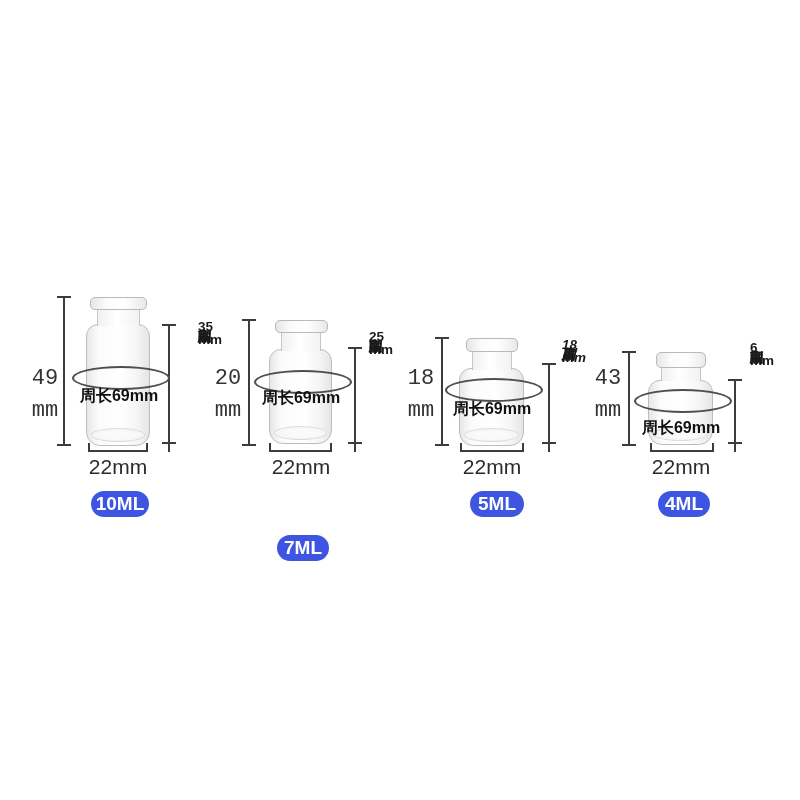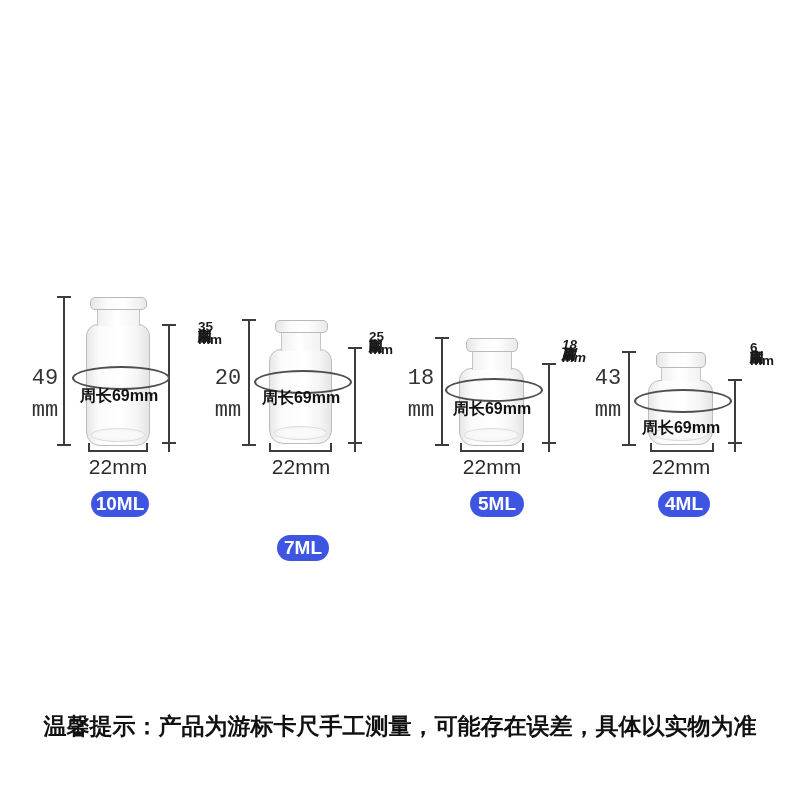--- a/index.html
+++ b/index.html
@@ -204,15 +204,14 @@
     <div class="print-col" style="left:750px; top:328px;">
       <span class="print-label">印刷高度</span>
       <span class="print-value">6</span>
       <span class="print-unit">mm</span>
     </div>
     <div class="wline" style="left:650px; top:450px; width:64px;"></div>
     <div class="dia-label" style="left:649px; top:455px; width:64px;">22mm</div>
     <div class="badge" style="left:658px; top:491px; width:52px;">4ML</div>
   </div>
 
-  <div class="note" style="top:711px;">温馨提示：产品为游标卡尺手工测量，可能存在误差，具体以实物为准</div>
 
 </div>
 
 </body></html>

